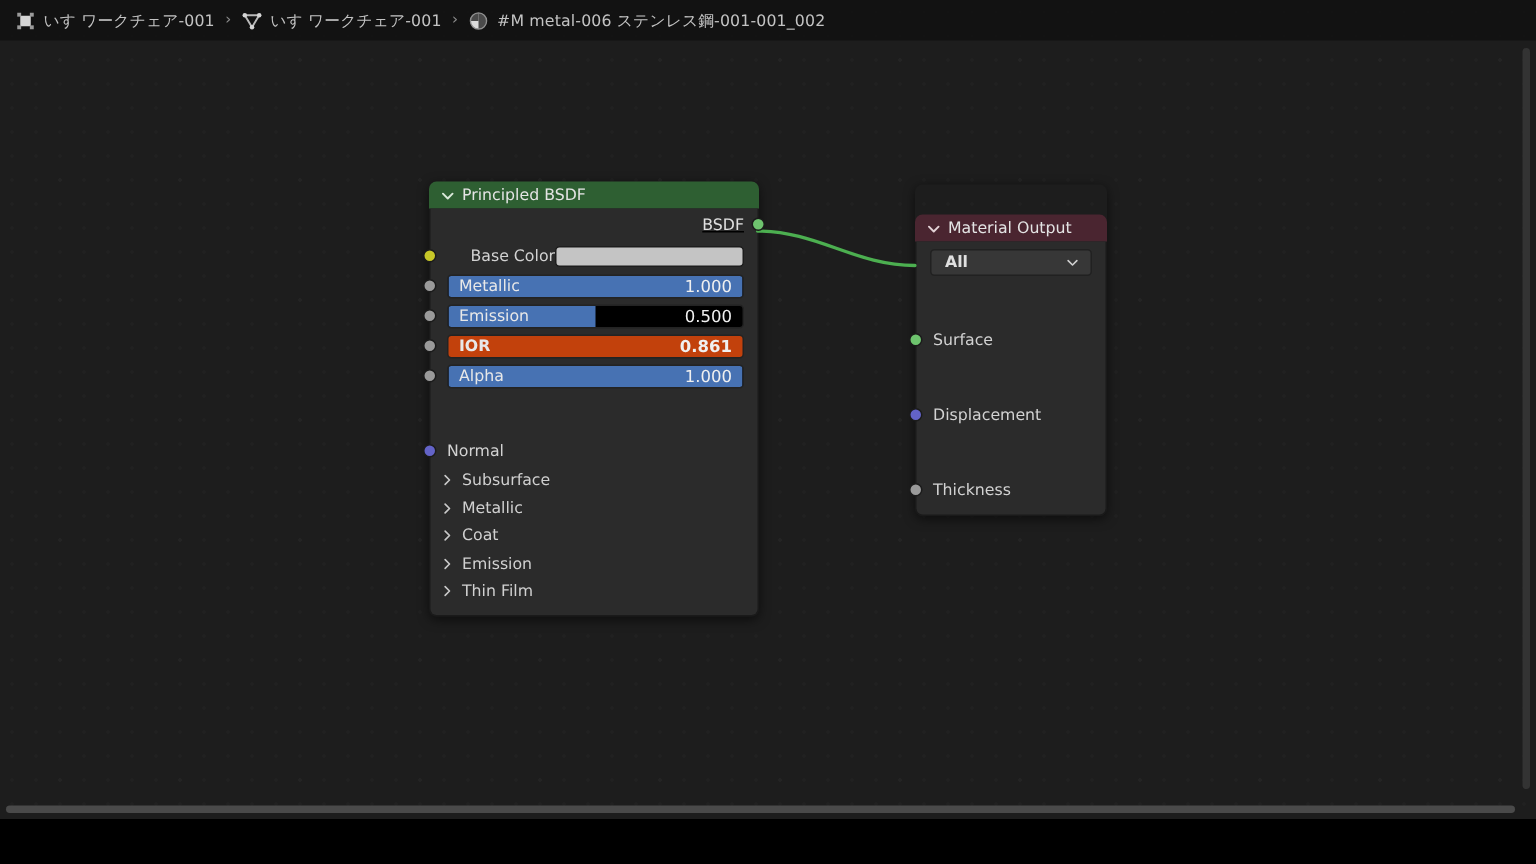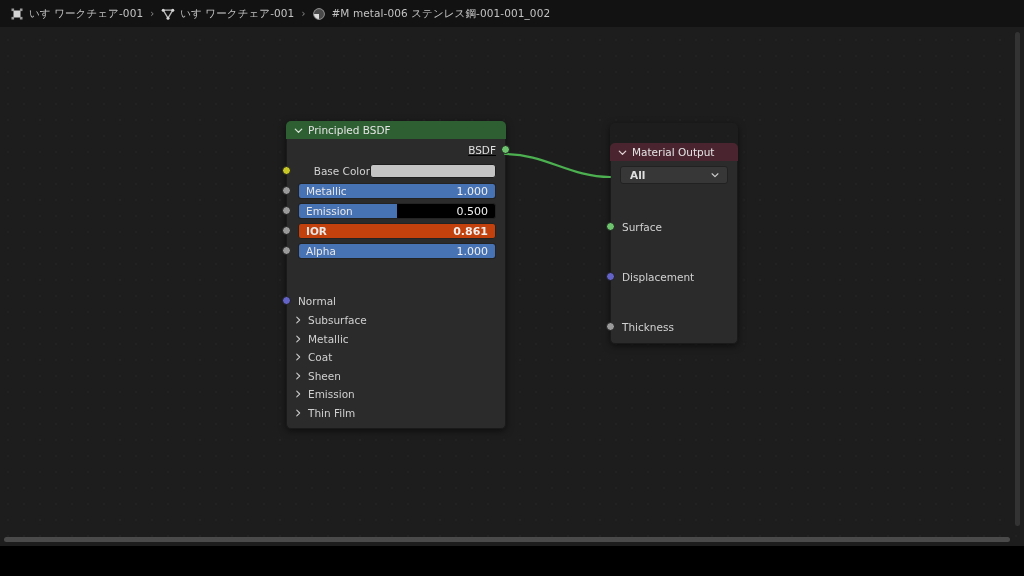--- a/index.html
+++ b/index.html
@@ -369,26 +369,20 @@
         <div class="panel-row">
           <svg class="panel-arrow" viewBox="0 0 12 12">
             <path d="M4.5 2.5 L8 6 L4.5 9.5" fill="none" stroke="#cacaca" stroke-width="1.3" stroke-linecap="round" stroke-linejoin="round"></path>
           </svg>
           <span class="row-label">Coat</span>
         </div>
         <div class="panel-row">
           <svg class="panel-arrow" viewBox="0 0 12 12">
             <path d="M4.5 2.5 L8 6 L4.5 9.5" fill="none" stroke="#cacaca" stroke-width="1.3" stroke-linecap="round" stroke-linejoin="round"></path>
           </svg>
-          <span class="row-label">Sheen</span>
-        </div>
-        <div class="panel-row">
-          <svg class="panel-arrow" viewBox="0 0 12 12">
-            <path d="M4.5 2.5 L8 6 L4.5 9.5" fill="none" stroke="#cacaca" stroke-width="1.3" stroke-linecap="round" stroke-linejoin="round"></path>
-          </svg>
           <span class="row-label">Emission</span>
         </div>
         <div class="panel-row">
           <svg class="panel-arrow" viewBox="0 0 12 12">
             <path d="M4.5 2.5 L8 6 L4.5 9.5" fill="none" stroke="#cacaca" stroke-width="1.3" stroke-linecap="round" stroke-linejoin="round"></path>
           </svg>
           <span class="row-label">Thin Film</span>
         </div>
 
       </div>

